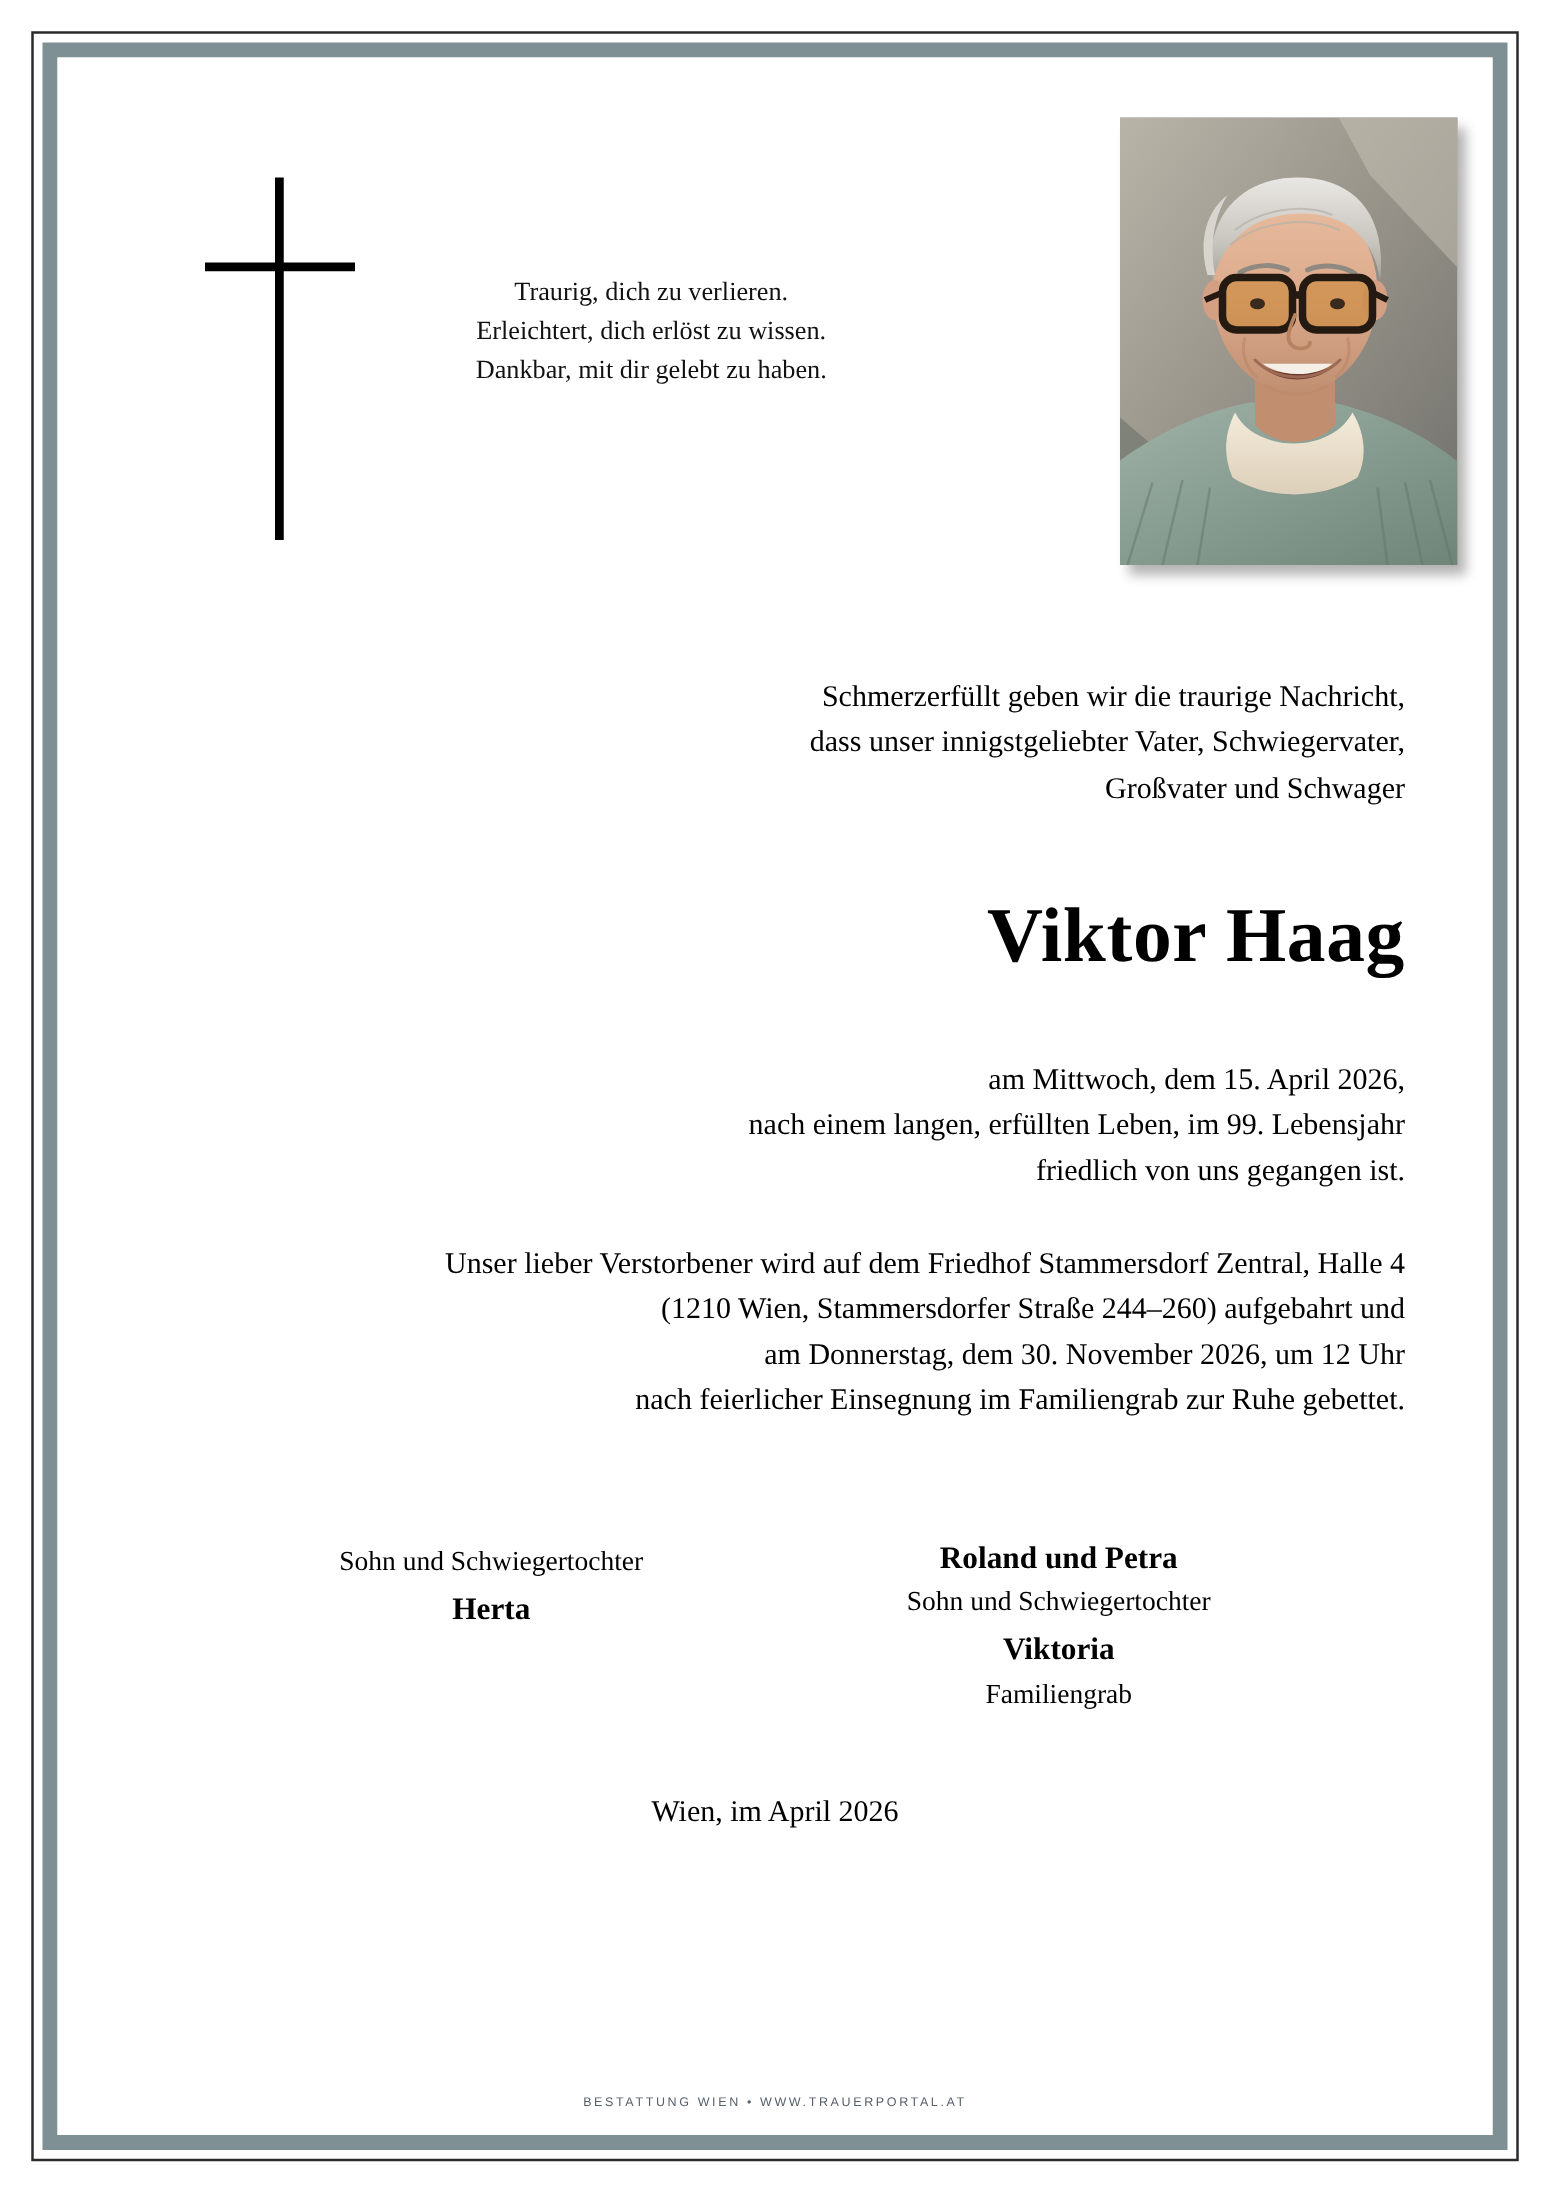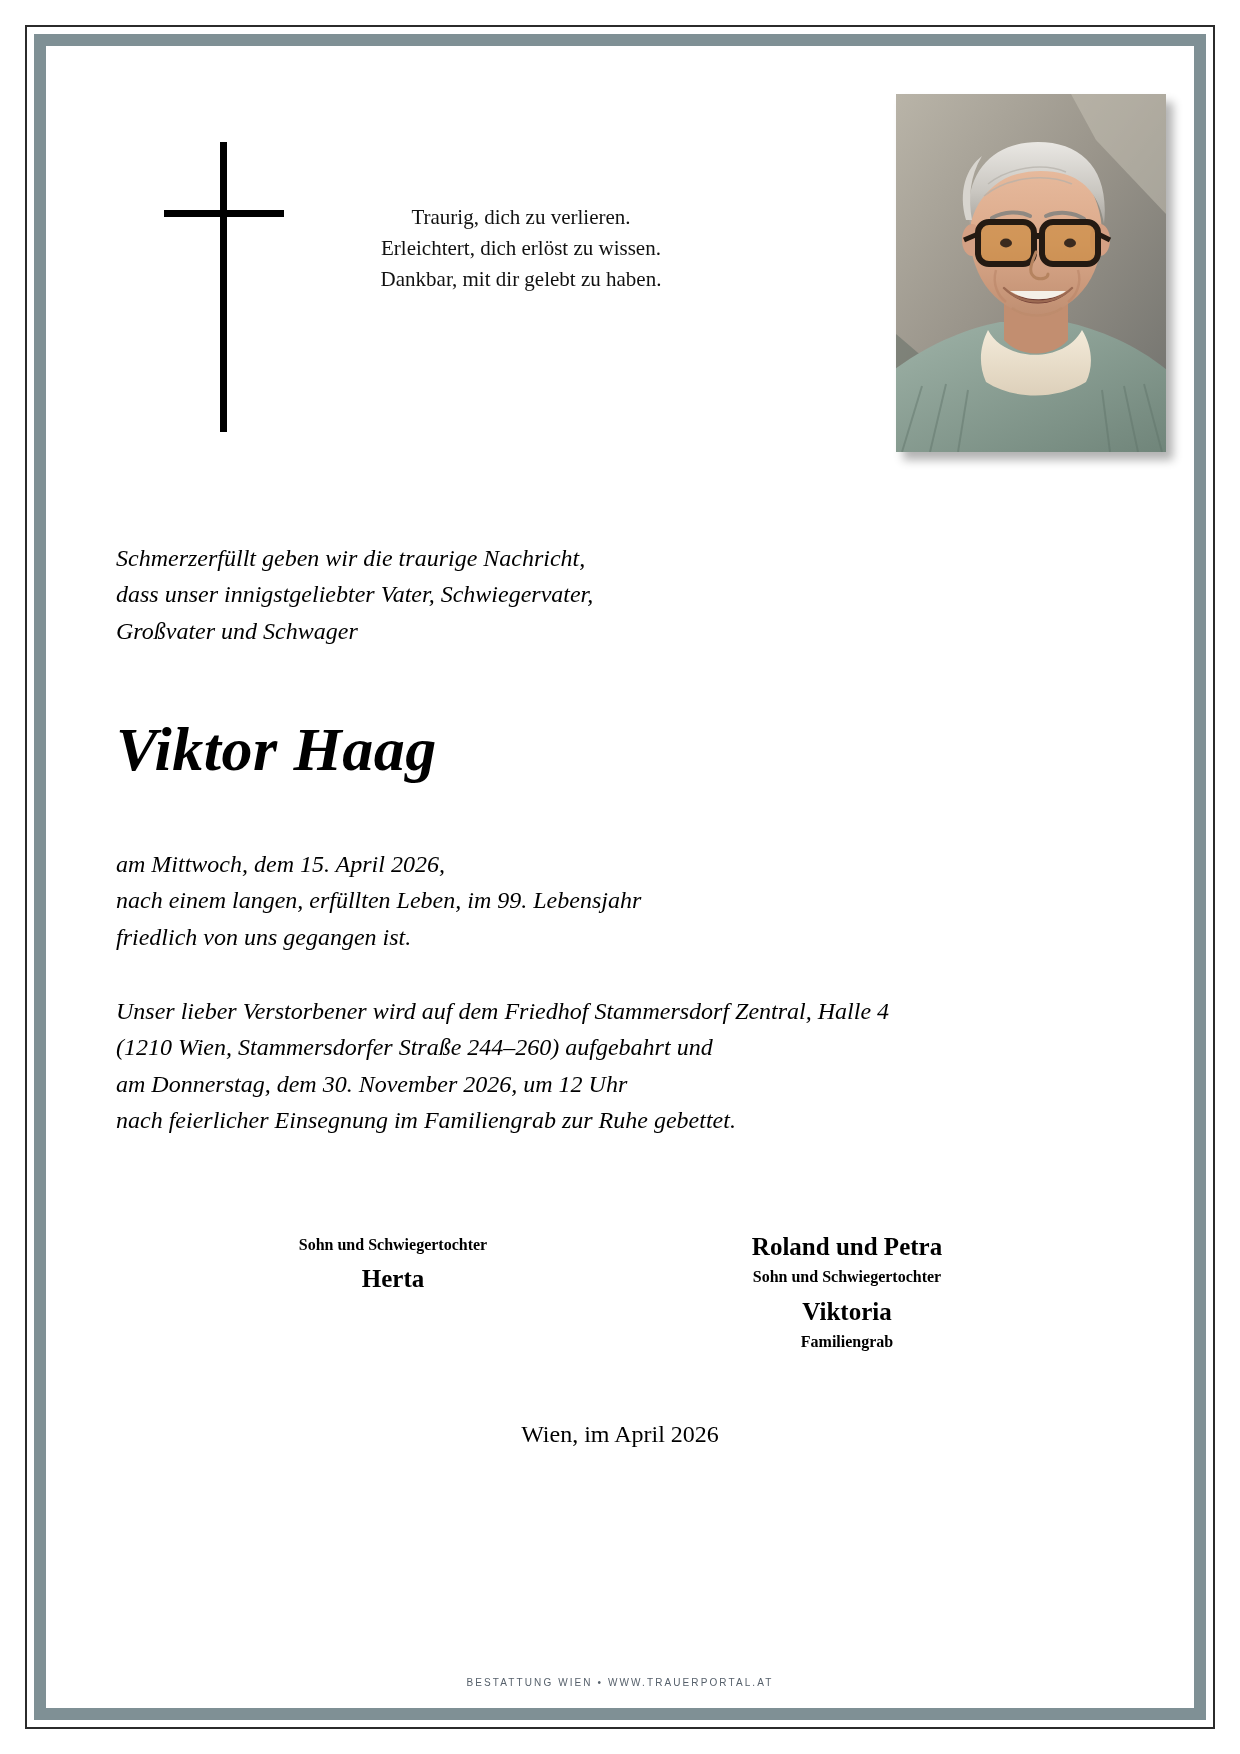--- a/index.html
+++ b/index.html
@@ -73,21 +73,21 @@
     left: 0;
     top: 68px;
     width: 120px;
     height: 7px;
     background: #000000;
   }
 
   .verse {
     position: absolute;
     left: 300px;
-    top: 156px;
+    top: 172px;
     width: 350px;
     text-align: center;
     font-size: 21px;
     line-height: 1.48;
     color: #111111;
   }
 
   .portrait-wrap {
     position: absolute;
     right: 28px;
@@ -102,23 +102,22 @@
     left: 0; top: 0;
     width: 270px;
     height: 358px;
     overflow: hidden;
     background: #8e8d87;
   }
   .portrait svg { display: block; }
 
   
   .body-block {
-    text-align: left;
+    text-align: right;
     padding: 0 70px;
-    font-style: italic;
   }
   .intro {
     font-size: 24px;
     line-height: 1.52;
     margin-top: 64px;
   }
   .deceased-name {
     font-size: 62px;
     font-weight: bold;
     letter-spacing: 0.5px;
@@ -147,24 +146,23 @@
     flex: 1 1 50%;
     text-align: center;
   }
   .survivor-group + .survivor-group { margin-top: 8px; }
   .survivor-names {
     font-size: 25px;
     font-weight: bold;
     line-height: 1.3;
   }
   .survivor-rel {
-    font-size: 16px;
+    font-size: 22px;
     line-height: 1.35;
     margin-top: 3px;
-    font-weight: bold;
   }
 
   
   .closing {
     text-align: center;
     font-size: 24px;
     margin-top: 68px;
   }
 
   

